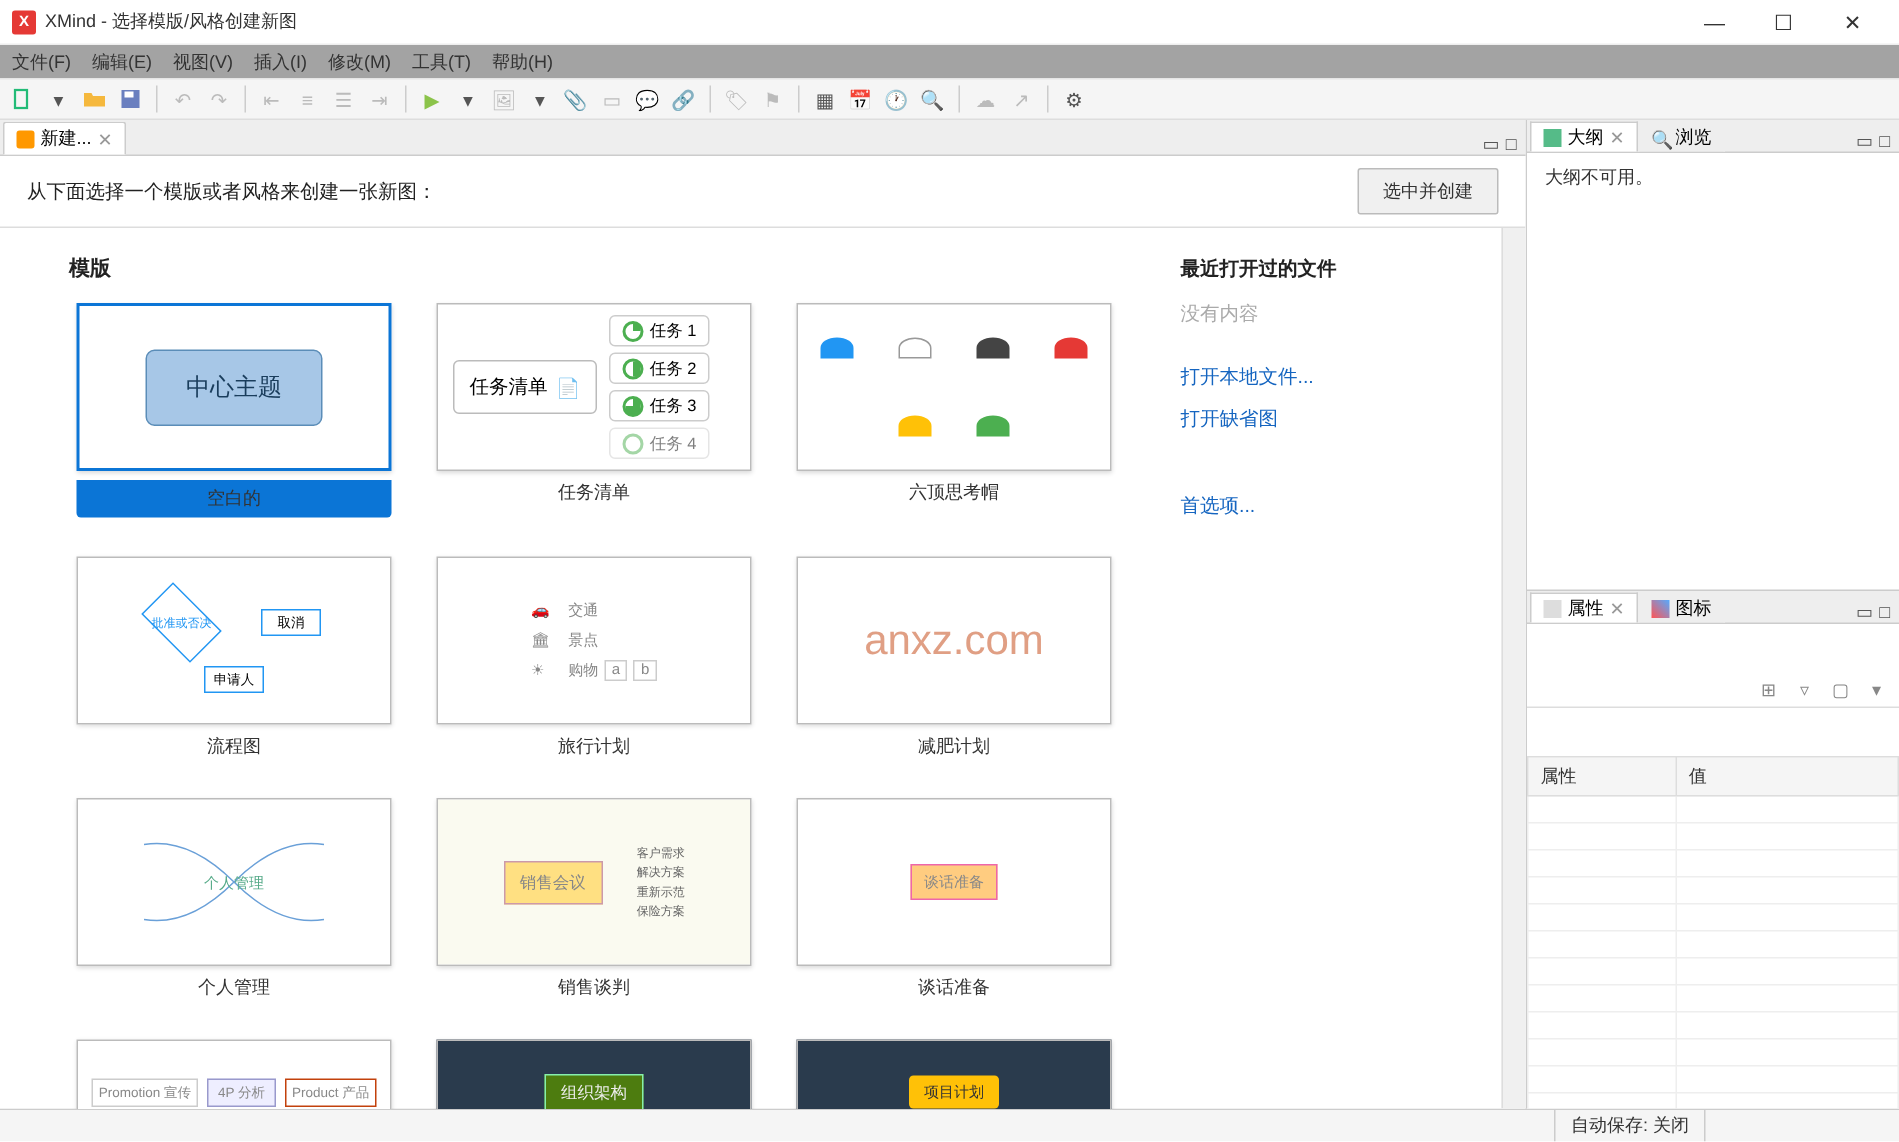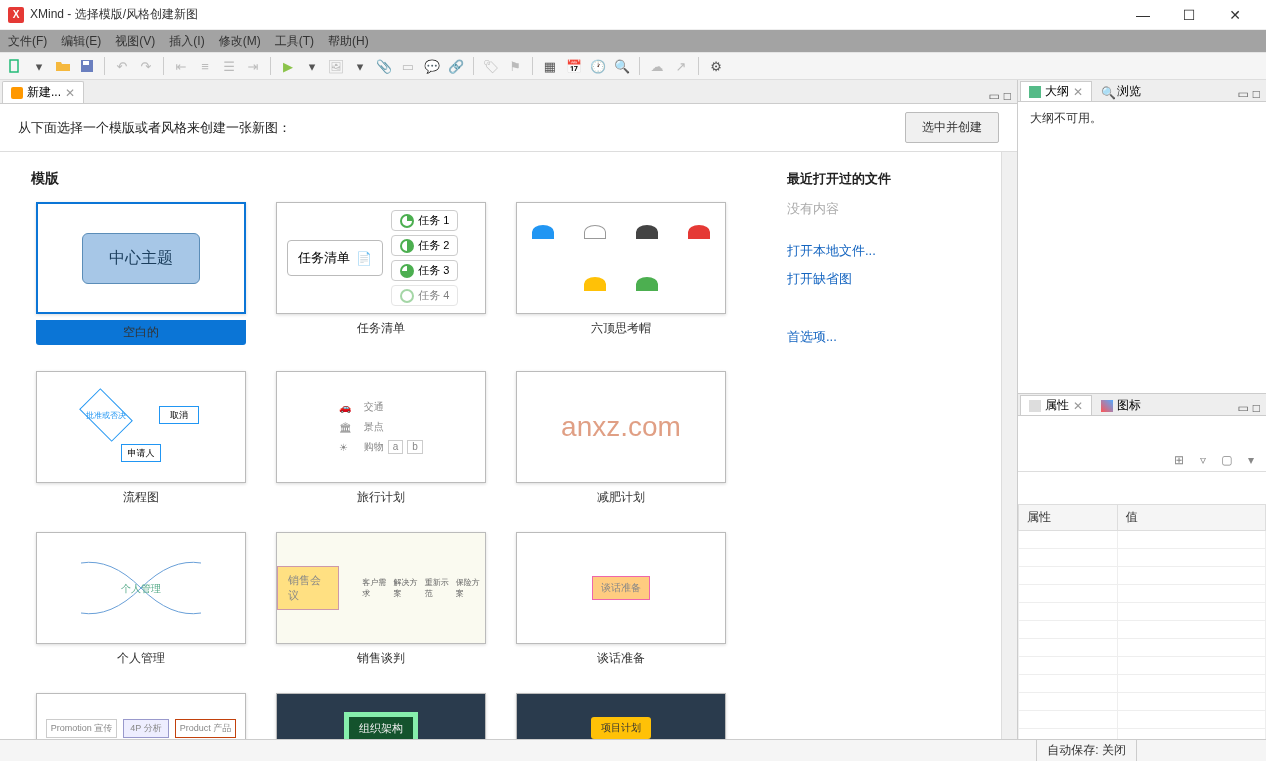--- a/index.html
+++ b/index.html
@@ -20,21 +20,21 @@
 .tabbar { height: 24px; background: #eee; border-bottom:1px solid #ccc; display:flex; align-items:flex-end; padding-left:2px; }
 .tab { background:#fff; border:1px solid #ccc; border-bottom:none; height:22px; padding:0 8px; display:flex; align-items:center; gap:4px; font-size:12px; border-radius:2px 2px 0 0;}
 .tab .xicon{width:12px;height:12px;background:#ff9800;border-radius:2px;}
 .tab .close{color:#999;}
 .tabbar-icons{margin-left:auto; padding-right:6px; display:flex; gap:4px; align-items:center; color:#555;}
 .mainbody { flex:1; background:#fff; display:flex; flex-direction:column; overflow:hidden;}
 .instr-row { height:48px; display:flex; align-items:center; padding:0 18px; border-bottom:1px solid #ddd; }
 .instr-row .instr { flex:1; font-size:13px; color:#222;}
 .instr-row .create-btn { padding:6px 16px; background:#f0f0f0; border:1px solid #bbb; border-radius:2px; font-size:12px; color:#333;}
 .gallery-wrap { flex:1; display:flex; overflow:hidden;}
-.gallery { flex:1; padding:18px 10px 10px 31px; overflow-y:auto;}
+.gallery { flex:1; padding:18px 10px 10px 46px; overflow-y:auto;}
 .gallery h3 { font-size:14px; font-weight:bold; color:#222; margin-bottom:14px;}
 .tpl-grid { display:grid; grid-template-columns: repeat(3, 220px); gap:26px 20px;}
 .tpl { display:flex; flex-direction:column; align-items:center; gap:6px;}
 .tpl-thumb { width:210px; height:112px; background:#fff; border:1px solid #bbb; box-shadow:0 1px 3px rgba(0,0,0,.15); position:relative; overflow:hidden;}
 .tpl.selected .tpl-thumb { border:2px solid #0b75d6; }
 .tpl.selected .tpl-label-box { background:#0b75d6; color:#fff; width:210px; padding:4px 0; text-align:center; border-radius:0 0 3px 3px;}
 .tpl .tpl-label { font-size:12px; color:#333;}
 .side-files { width:230px; padding:18px 16px; font-size:13px;}
 .side-files h4 { font-size:13px; font-weight:bold; color:#222; margin-bottom:12px;}
 .side-files .empty { color:#aaa; margin-bottom:24px;}
@@ -280,21 +280,21 @@
               </div>
                 </div>
               <span class="tpl-label">个人管理</span>
             </div>
 
             <div class="tpl">
               <div class="tpl-thumb">
                   <div class="thumb-mini" style="background:#fafaf0">
                 <div style="display:flex;gap:10px;align-items:center;">
                   <div style="background:#ffe082;border:1px solid #c9a;padding:6px 10px;font-size:11px">销售会议</div>
-                  <div style="display:flex;flex-direction:row;gap:2px;font-size:8px;color:#666;margin-left:13px;">
+                  <div style="display:flex;flex-direction:column;gap:2px;font-size:8px;color:#666;margin-left:13px;">
                     <span>客户需求</span>
                     <span>解决方案</span>
                     <span>重新示范</span>
                     <span>保险方案</span>
                   </div>
                 </div>
               </div>
                 </div>
               <span class="tpl-label">销售谈判</span>
             </div>
@@ -313,21 +313,21 @@
                   <div class="thumb-mini" style="font-size:9px;gap:6px;display:flex;">
                 <span style="border:1px solid #ccc;padding:2px 4px">Promotion 宣传</span>
                 <span style="background:#eef;border:1px solid #99c;padding:2px 6px">4P 分析</span>
                 <span style="border:1px solid #c2410c;padding:2px 4px">Product 产品</span>
               </div>
                 </div>
             </div>
             <div class="tpl">
               <div class="tpl-thumb" style="height:70px;background:#2a3b4d">
                   <div class="thumb-mini">
-                <span style="background:#14532d;color:#eee;padding:4px 10px;font-size:11px;border:5px solid #86efac">组织架构</span>
+                <span style="background:#4d7c0f;color:#eee;padding:4px 10px;font-size:11px;border:1px solid #86efac">组织架构</span>
               </div>
                 </div>
             </div>
             <div class="tpl">
               <div class="tpl-thumb" style="height:70px;background:#2a3b4d">
                   <div class="thumb-mini">
                 <span style="background:#ffc107;color:#333;padding:4px 10px;font-size:10px;border-radius:3px">项目计划</span>
               </div>
                 </div>
             </div>

